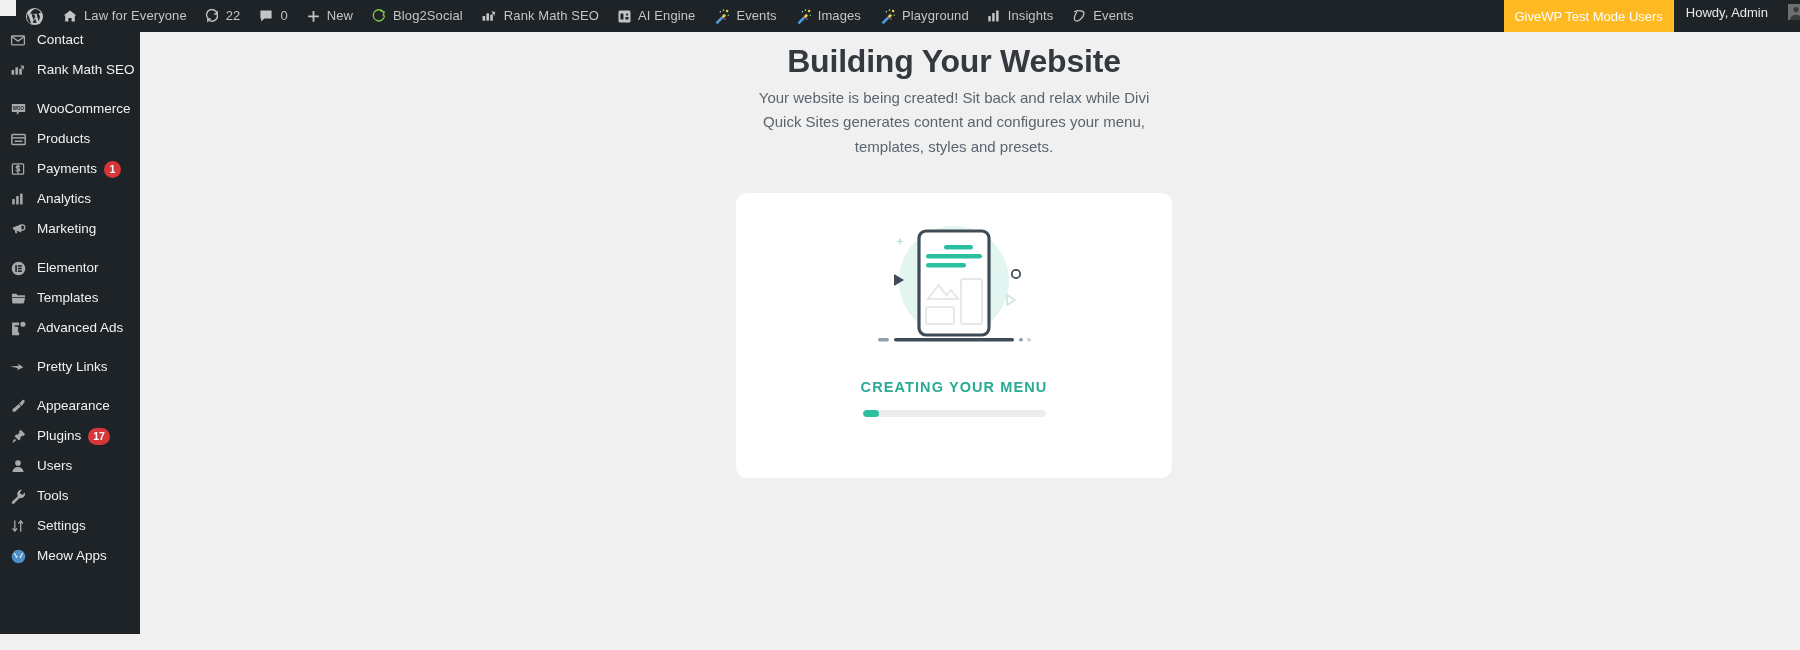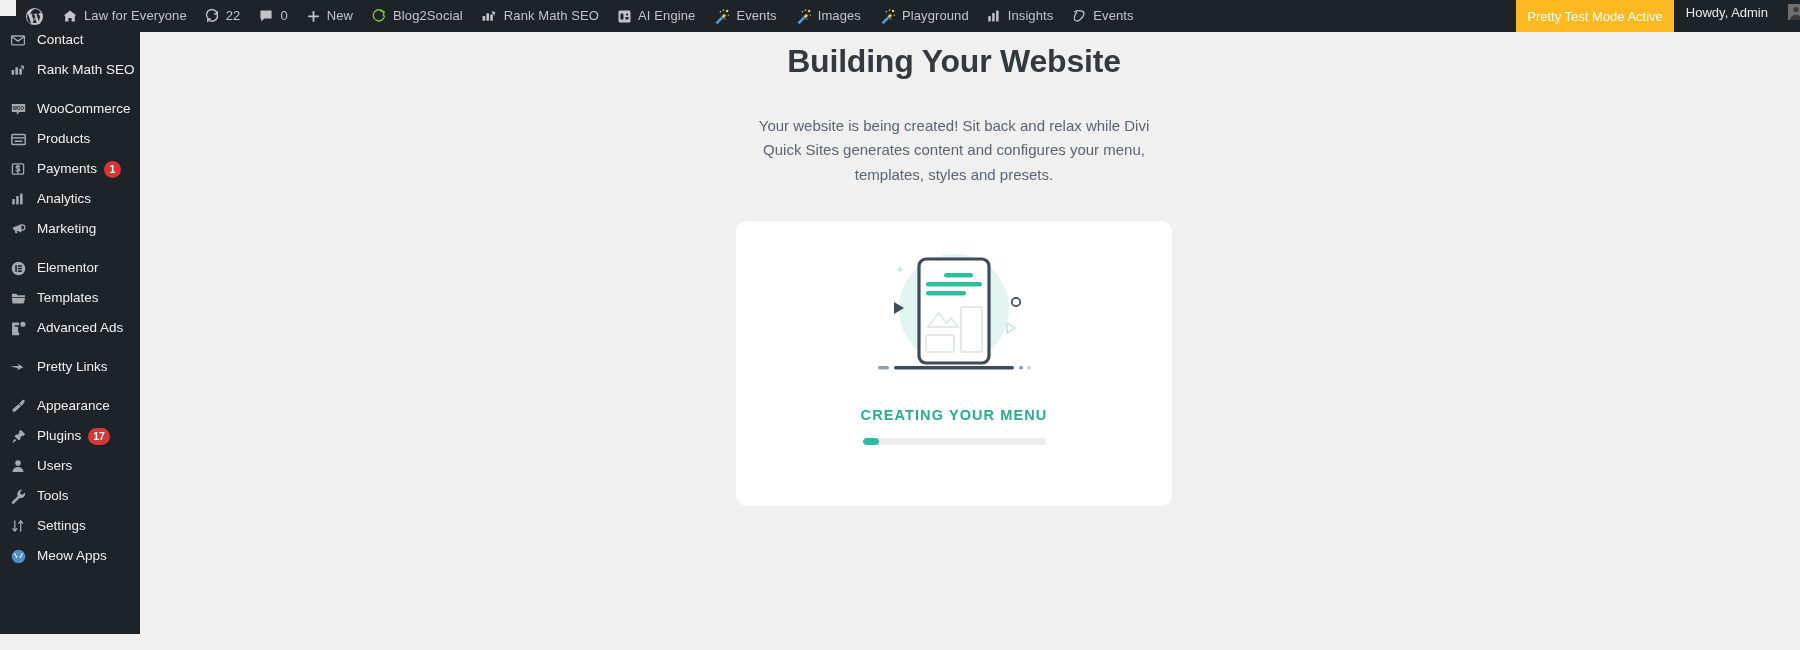--- a/index.html
+++ b/index.html
@@ -68,21 +68,21 @@
     position: absolute; top: 32px; left: 124px;
     width: 1660px; height: 618px; background: #f0f0f1;
     overflow: hidden;
   }
   .center-wrap { width: 1428px; margin: 0 auto; text-align: center; }
   #page-title {
     margin-top: 11px; font-size: 32px; font-weight: 700;
     color: #33393f; letter-spacing: -0.2px;
   }
   #page-desc {
-    margin: 34px auto 0; max-width: 430px; font-size: 15px;
+    margin: 6px auto 0; max-width: 430px; font-size: 15px;
     line-height: 1.62; color: #5a6570;
   }
   #progress-card {
     margin: 34px auto 0; width: 436px; height: 285px;
     background: #fff; display: flex; flex-direction: column;
     align-items: center; justify-content: flex-start; border-radius: 11px;
   }
   .illus { margin-top: 26px; width: 180px; height: 136px; }
   .illus svg { display: block; width: 180px; height: 136px; }
   #status-text {
@@ -242,21 +242,21 @@
       <span class="ico">
         <svg width="16" height="16" viewBox="0 0 20 20" fill="none" stroke="#c3c4c7" stroke-width="1.5">
           <path d="M4.4 4.6c2.6-1.4 6.3-1.7 9.4-.7 2 .7 2.8 2 2.4 3.6-.5 2-2 4.6-4.2 6.5-2.2 2-4.6 2.8-6.2 2-1.4-.7-1.9-2.3-1.6-4.2.3-2.2 1.4-4.6 2.8-6.2" stroke-linecap="round" stroke-linejoin="round"></path>
         </svg>
       </span>
       <span class="ab-label">Events</span>
     </div>
 
     <div class="ab-spacer"></div>
 
-    <div class="ab-givewp">Pretty Test Mode Active</div>
+    <div class="ab-givewp">GiveWP Test Mode Users</div>
 
     <div class="ab-howdy">
       <span>Howdy, Admin</span>
       <span class="ab-avatar">
         <svg width="16" height="16" viewBox="0 0 16 16">
           <rect width="16" height="16" fill="#6f6f70"></rect>
           <circle cx="8" cy="5.6" r="2.6" fill="#3b3b3c"></circle>
           <path d="M1.8 16c.6-3.3 3.1-5.2 6.2-5.2s5.6 1.9 6.2 5.2z" fill="#3b3b3c"></path>
         </svg>
       </span>

